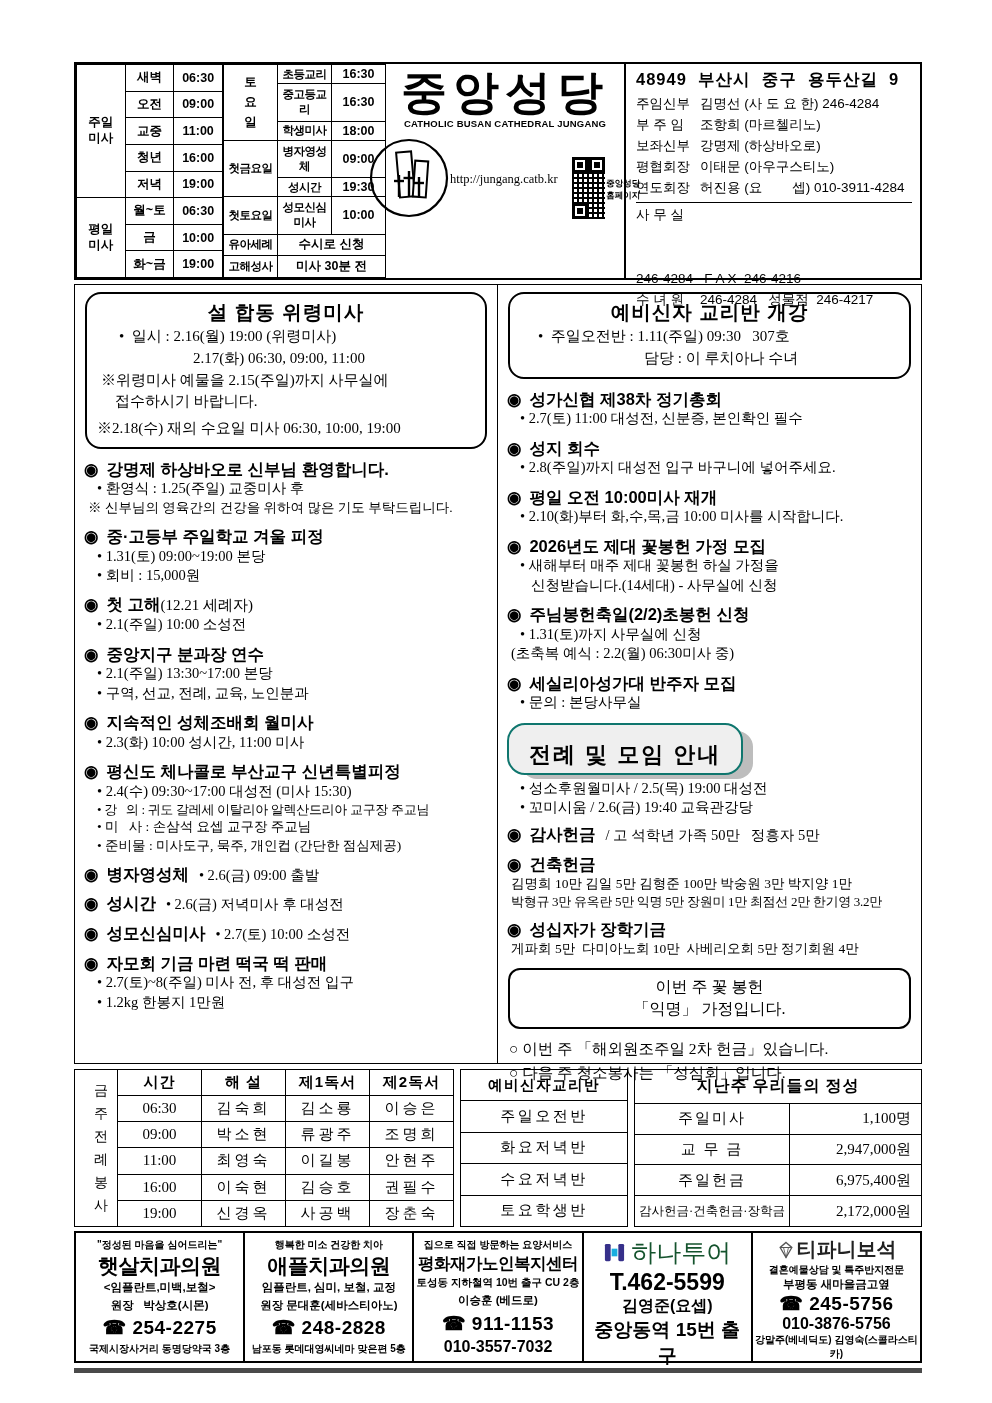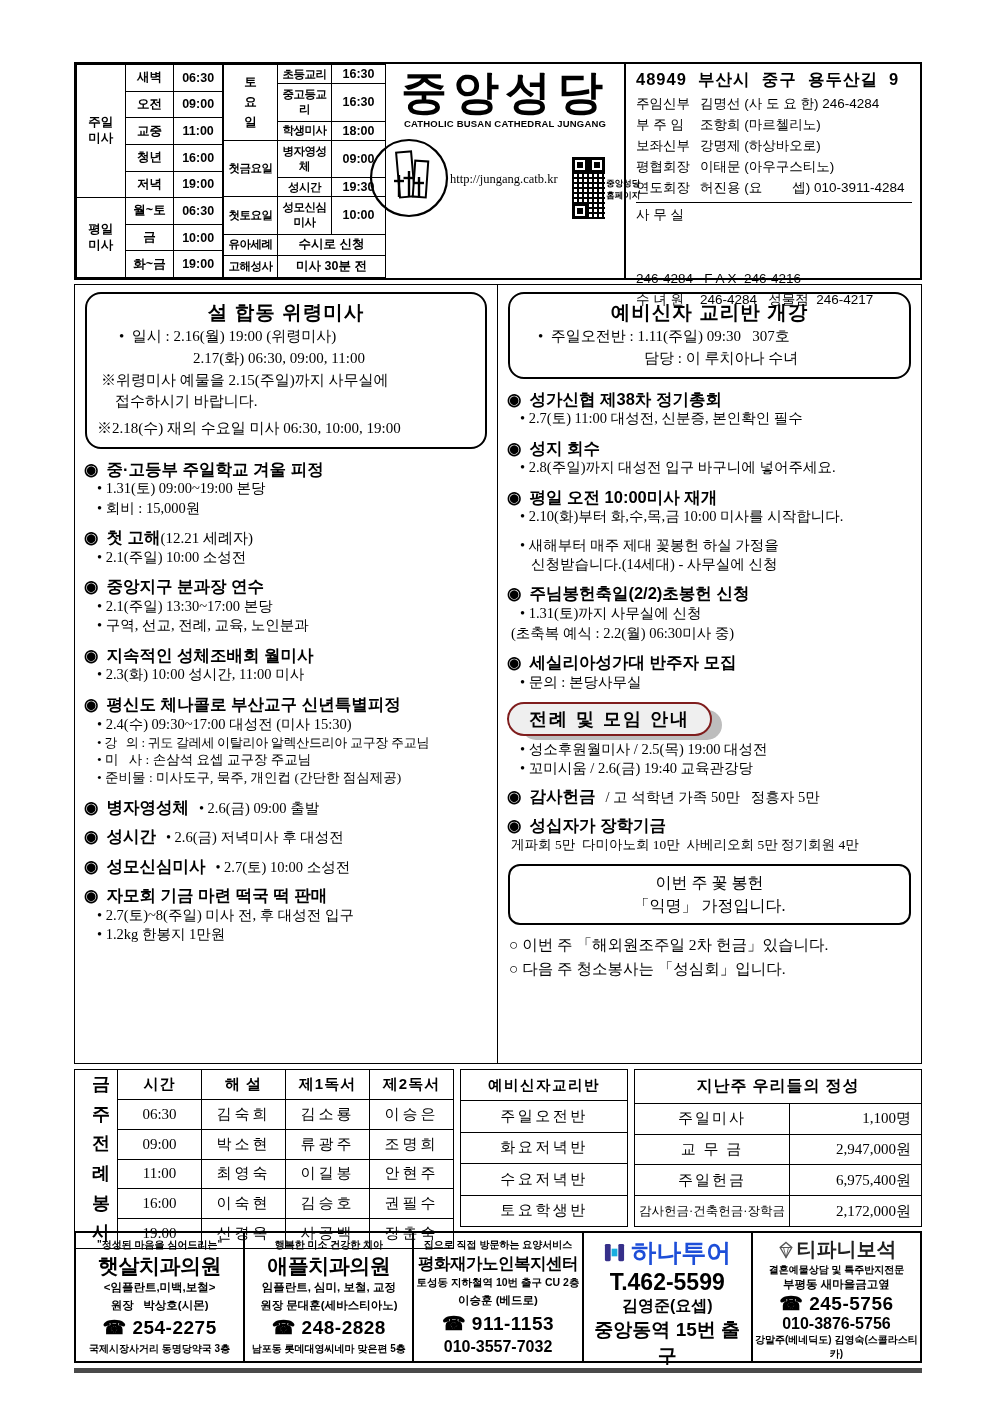--- a/index.html
+++ b/index.html
@@ -55,34 +55,34 @@
   .ititle{font-family:"Liberation Sans",sans-serif;font-weight:bold;font-size:16.5px;line-height:1.25;}
   .blt{margin-right:8px;}
   .tsuf{font-family:"Liberation Serif",serif;font-weight:normal;font-size:15px;}
   .inline-ln{font-family:"Liberation Serif",serif;font-weight:normal;font-size:14.5px;margin-left:10px;}
   .ln{font-size:14.5px;line-height:1.34;padding-left:13px;}
   .ln.ind2{padding-left:24px;}
   .ln.sm{font-size:13.5px;}
   .ln.xs{font-size:13px;letter-spacing:-0.3px;}
   .ln.noind{padding-left:4px;}
   .badge-wrap{margin:10px 0 4px;position:relative;}
-  .badge{display:inline-block;border:2px solid #7f1d1d;border-radius:18px;background:#efefef;
-         padding:3px 20px 3px;font-family:"Liberation Sans",sans-serif;font-weight:bold;font-size:18px;
+  .badge{display:inline-block;border:2px solid #0f766e;border-radius:18px;background:#efefef;
+         padding:15px 20px 3px;font-family:"Liberation Sans",sans-serif;font-weight:bold;font-size:22px;
          letter-spacing:2px;box-shadow:12px 6px 0 -2px #bdbdbd;}
   .fl-bx{border:2px solid #000;border-radius:12px;text-align:center;padding:6px 4px;margin:10px 1px 8px;}
   .fl-ln{font-size:16px;line-height:1.4;}
   .notice{font-size:15.5px;line-height:1.55;padding-left:2px;}
 
   
   .tables-row{display:flex;gap:6px;margin-top:5px;height:158px;}
   .tables-row table{border-collapse:collapse;height:100%;table-layout:fixed;}
   .tables-row td,.tables-row th{border:1px solid #000;text-align:center;vertical-align:middle;
        font-family:"Liberation Sans",sans-serif;font-size:15px;padding:0 2px;}
   .lit{width:380px;}
-  .lit .side{width:28px;font-weight:bold;font-size:18px;padding-left:12px;}
+  .lit .side{width:28px;font-weight:normal;font-size:14px;padding-left:12px;}
   .lit .side span{display:inline-block;width:1.2em;word-break:break-all;line-height:1.65;}
   .lit th{font-weight:bold;font-size:15px;letter-spacing:1px;}
   .lit td.cell{letter-spacing:3px;font-family:"Liberation Serif",serif;font-size:15px;}
   .lit td.time{letter-spacing:0;}
   .cat{width:168px;}
   .cat th{font-weight:bold;letter-spacing:1.5px;font-size:14.5px;}
   .cat td{letter-spacing:2.5px;font-family:"Liberation Serif",serif;}
   .off{flex:1;}
   .off th{font-weight:bold;font-size:16px;letter-spacing:1px;font-family:"Liberation Serif",serif;}
   .off td.lbl{width:150px;letter-spacing:2px;font-family:"Liberation Serif",serif;}
@@ -96,21 +96,21 @@
   .ad:last-child{border-right:none;}
   .ad-tag{font-size:10px;font-weight:bold;}
   .ad-name{font-size:21px;font-weight:900;letter-spacing:-0.5px;line-height:1.05;}
   .ad-name.mid{font-size:16.5px;}
   .ad-ln{font-size:11.5px;font-weight:bold;}
   .ad-ln.sm{font-size:10.5px;}
   .ad-phone{font-size:19px;font-weight:900;letter-spacing:0.5px;}
   .ad-phone2{font-size:16px;font-weight:900;}
   .ad-foot{font-size:10px;font-weight:bold;}
   .hana-logo{display:flex;align-items:center;justify-content:center;gap:5px;}
-  .hana-name{font-size:25px;font-weight:700;color:#1d4ed8;}
+  .hana-name{font-size:25px;font-weight:400;color:#14532d;}
   .hana-big{font-size:23px;font-weight:900;}
   .hana-mid{font-size:16px;font-weight:900;}
   .hana-out{font-size:19px;font-weight:900;}
   .tif-row{display:flex;align-items:center;justify-content:center;}
   .tif-name{font-size:20px;font-weight:900;color:#222;}
   .bottom-bar{height:5px;background:#4a4a4a;margin-top:5px;}
 </style>
 </head>
 <body>
 
@@ -270,20 +270,25 @@
       <div class="bx">
         <div class="bx-title">설 합동 위령미사</div>
         <div class="bx-ln ind20 pre">•  일시 : 2.16(월) 19:00 (위령미사)</div>
         <div class="bx-ln ind92 pre">2.17(화) 06:30, 09:00, 11:00</div>
         <div class="bx-ln ind6 pre">※위령미사 예물을 2.15(주일)까지 사무실에</div>
         <div class="bx-ln ind14 pre">접수하시기 바랍니다.</div>
         <div class="bx-ln mt6 pre">※2.18(수) 재의 수요일 미사 06:30, 10:00, 19:00</div>
       </div>
 
       <div class="item">
+        <div class="ititle"><span class="blt">◉</span><span>강명제 하상바오로 신부님 환영합니다.</span></div>
+        <div class="ln pre">• 환영식 : 1.25(주일) 교중미사 후</div>
+        <div class="ln sm noind pre">※ 신부님의 영육간의 건강을 위하여 많은 기도 부탁드립니다.</div>
+      </div>
+      <div class="item">
         <div class="ititle"><span class="blt">◉</span><span>중·고등부 주일학교 겨울 피정</span></div>
         <div class="ln pre">• 1.31(토) 09:00~19:00 본당</div>
         <div class="ln pre">• 회비 : 15,000원</div>
       </div>
       <div class="item">
         <div class="ititle"><span class="blt">◉</span><span>첫 고해</span><span class="tsuf">(12.21 세례자)</span></div>
         <div class="ln pre">• 2.1(주일) 10:00 소성전</div>
       </div>
       <div class="item">
         <div class="ititle"><span class="blt">◉</span><span>중앙지구 분과장 연수</span></div>
@@ -330,20 +335,21 @@
       </div>
       <div class="item">
         <div class="ititle"><span class="blt">◉</span><span>성지 회수</span></div>
         <div class="ln pre">• 2.8(주일)까지 대성전 입구 바구니에 넣어주세요.</div>
       </div>
       <div class="item">
         <div class="ititle"><span class="blt">◉</span><span>평일 오전 10:00미사 재개</span></div>
         <div class="ln pre">• 2.10(화)부터 화,수,목,금 10:00 미사를 시작합니다.</div>
       </div>
       <div class="item">
+        <div class="ititle"><span class="blt">◉</span><span>2026년도 제대 꽃봉헌 가정 모집</span></div>
         <div class="ln pre">• 새해부터 매주 제대 꽃봉헌 하실 가정을</div>
         <div class="ln ind2 pre">신청받습니다.(14세대) - 사무실에 신청</div>
       </div>
       <div class="item">
         <div class="ititle"><span class="blt">◉</span><span>주님봉헌축일(2/2)초봉헌 신청</span></div>
         <div class="ln pre">• 1.31(토)까지 사무실에 신청</div>
         <div class="ln noind pre">(초축복 예식 : 2.2(월) 06:30미사 중)</div>
       </div>
       <div class="item">
         <div class="ititle"><span class="blt">◉</span><span>세실리아성가대 반주자 모집</span></div>
@@ -351,20 +357,25 @@
       </div>
 
       <div class="badge-wrap">
         <span class="badge">전례 및 모임 안내</span>
       </div>
       <div class="ln pre">• 성소후원월미사 / 2.5(목) 19:00 대성전</div>
       <div class="ln pre">• 꼬미시움 / 2.6(금) 19:40 교육관강당</div>
 
       <div class="item">
         <div class="ititle"><span class="blt">◉</span><span>감사헌금</span><span class="inline-ln pre">/ 고 석학년 가족 50만   정흥자 5만</span></div>
+      </div>
+      <div class="item">
+        <div class="ititle"><span class="blt">◉</span><span>건축헌금</span></div>
+        <div class="ln sm noind pre">김명희 10만 김일 5만 김형준 100만 박숭원 3만 박지양 1만</div>
+        <div class="ln xs noind pre">박형규 3만 유옥란 5만 익명 5만 장원미 1만 최점선 2만 한기영 3.2만</div>
       </div>
       <div class="item">
         <div class="ititle"><span class="blt">◉</span><span>성십자가 장학기금</span></div>
         <div class="ln sm noind pre">게파회 5만  다미아노회 10만  사베리오회 5만 정기회원 4만</div>
       </div>
 
       <div class="fl-bx">
         <div class="fl-ln">이번 주 꽃 봉헌</div>
         <div class="fl-ln">「익명」 가정입니다.</div>
       </div>

